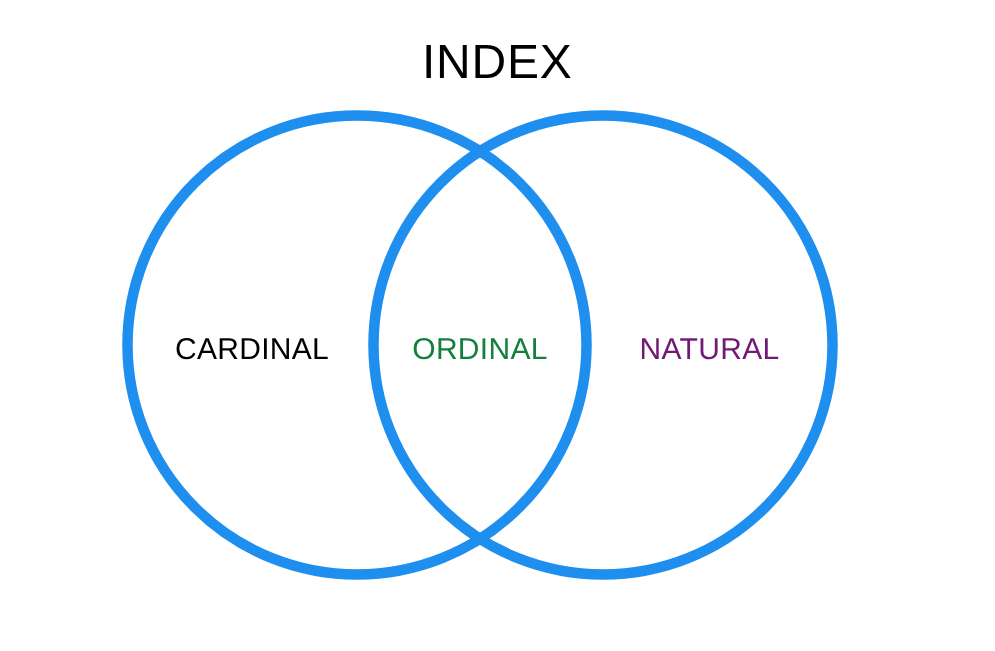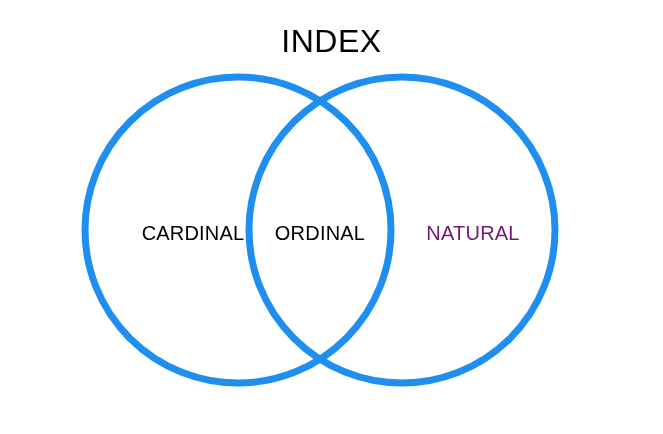--- a/index.html
+++ b/index.html
@@ -44,35 +44,35 @@
     top: 221px;
     font-size: 20px;
     font-weight: 400;
     color: #000000;
     line-height: 24px;
     text-align: center;
     white-space: nowrap;
     transform: translateX(-50%);
     letter-spacing: 0.2px;
   }
-  #label-left   { left: 168px; margin-left: 25px; }
+  #label-left   { left: 168px; }
   #label-center { left: 320px; }
   #label-right  { left: 473px; }
 </style>
 </head>
 <body>
 
 <div id="canvas" style="background: rgb(255, 255, 255);">
 
   <svg id="venn-svg" viewBox="0 0 663 434" xmlns="http://www.w3.org/2000/svg">
     <circle id="circle-left" cx="238" cy="230" r="153" fill="none" stroke="#1f8fef" stroke-width="7"></circle>
     <circle id="circle-right" cx="402" cy="230" r="153" fill="none" stroke="#1f8fef" stroke-width="7"></circle>
   </svg>
 
   <div class="diagram-title" style="color: rgb(0, 0, 0);">INDEX</div>
 
   <div class="set-label" id="label-left" style="color: rgb(0, 0, 0); left: 168px;">CARDINAL</div>
 
-  <div class="set-label" id="label-center" style="color: #000000; left: 320px; text-align: right;">ORDINAL</div>
+  <div class="set-label" id="label-center" style="color: #15803d; left: 320px; text-align: right;">ORDINAL</div>
 
   <div class="set-label" id="label-right" style="color: #701a75; left: 473px;">NATURAL</div>
 
 </div>
 
 </body></html>

